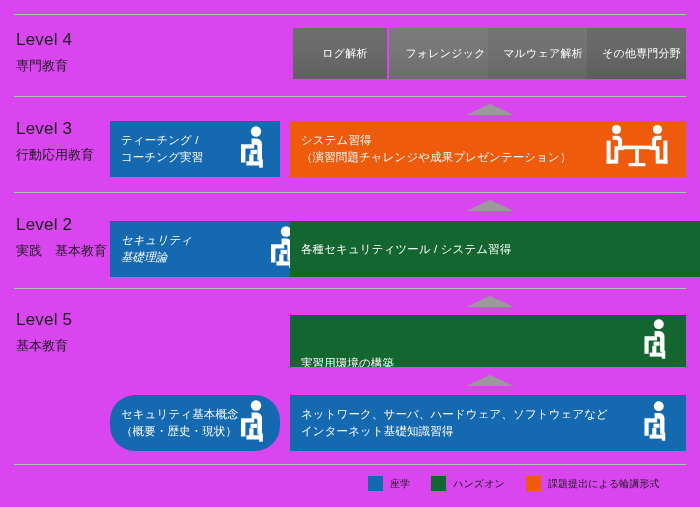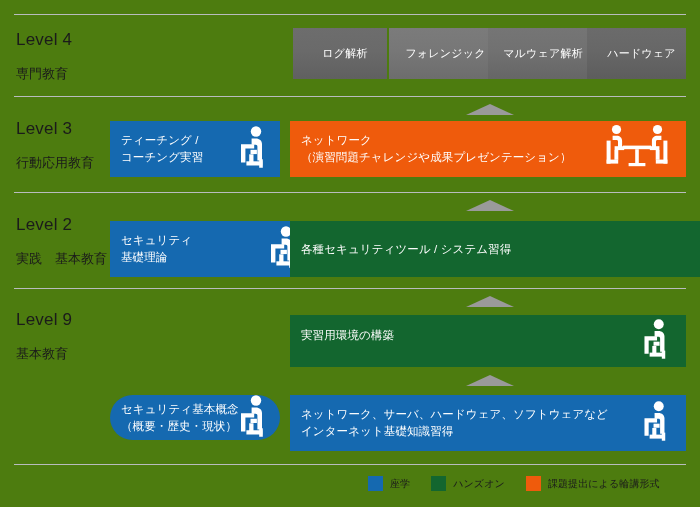--- a/index.html
+++ b/index.html
@@ -9,21 +9,21 @@
   }
   body {
     font-family: "Liberation Sans", "DejaVu Sans", sans-serif;
     -webkit-font-smoothing: antialiased;
   }
 
   #page {
     position: relative;
     width: 700px;
     height: 507px;
-    background: #4d7c0f;
+    background: #d946ef;
     overflow: hidden;
   }
 
   
   .hrule {
     position: absolute;
     left: 14px;
     width: 672px;
     height: 1px;
     background: #b9bcbe;
@@ -39,21 +39,21 @@
     font-size: 17px;
     color: #1b1b1b;
     letter-spacing: 0.2px;
     line-height: 20px;
     white-space: nowrap;
   }
   .level-sub {
     font-size: 13px;
     color: #1b1b1b;
     line-height: 18px;
-    margin-top: 15px;
+    margin-top: 7px;
     white-space: nowrap;
   }
 
   
   .box {
     position: absolute;
     box-sizing: border-box;
     color: #ffffff;
     overflow: hidden;
   }
@@ -149,21 +149,21 @@
   <div class="hrule" style="top:464px;"></div>
 
   <div class="level-label" style="top:30px;">
     <div class="level-title">Level 4</div>
     <div class="level-sub">専門教育</div>
   </div>
 
   <div class="gbox g1" style="left:293px; top:28px; width:94px;  height:51px;">ログ解析</div>
   <div class="gbox g2" style="left:389px; top:28px; width:103px;  height:51px;">フォレンジック</div>
   <div class="gbox g3" style="left:488px; top:28px; width:100px;  height:51px;">マルウェア解析</div>
-  <div class="gbox g4" style="left:587px; top:28px; width:99px;  height:51px;">ハードウェア</div>
+  <div class="gbox g4" style="left:587px; top:28px; width:99px;  height:51px;">その他専門分野</div>
 
   <div class="uparrow" style="left:466px; top:104px;
        border-left:24px solid transparent; border-right:24px solid transparent; border-bottom:11px solid #9a9a9a;"></div>
 
   <div class="level-label" style="top:119px;">
     <div class="level-title">Level 3</div>
     <div class="level-sub">行動応用教育</div>
   </div>
 
   <div class="box blue" style="left:110px; top:121px; width:170px; height:56px;">
@@ -176,21 +176,21 @@
         <path d="M11 19.2h13.2v4.3H15.4v14h-4.4z" fill="#fff"></path>
         <path d="M20.5 24.8h6.4v4.3h-6.4z" fill="#fff"></path>
         <path d="M19.2 29.3h4.3v8.2h-4.3z" fill="#fff"></path>
         <path d="M16.4 36.3h15.9v4.2H16.4z" fill="#fff"></path>
         <path d="M29.2 34.2h3.6v8.5h-3.6z" fill="#fff"></path>
       </svg>
     </span>
   </div>
 
   <div class="box orange" style="left:290px; top:121px; width:396px; height:56px;">
-    <div class="box-text">ネットワーク
+    <div class="box-text">システム習得
 （演習問題チャレンジや成果プレゼンテーション）</div>
     <span class="icon-table2">
       <svg width="74" height="46" viewBox="0 0 74 46" aria-hidden="true">
 
         <circle cx="16.5" cy="5.5" r="4.6" fill="#fff"></circle>
         <path d="M12.6 11.8h4c3.2 0 5.5 2 5.5 5v6.4h-4.1v-5.6c0-1-.5-1.6-1.5-1.6h-3.9z" fill="#fff"></path>
         <path d="M6.6 16.6h4v23h-4z" fill="#fff"></path>
         <path d="M6.6 35.6h11.6v4h-11.6z" fill="#fff"></path>
         <path d="M14.6 22.2h9.6v3.9h-9.6z" fill="#fff"></path>
         <path d="M14.4 26h3.9v9.8h-3.9z" fill="#fff"></path>
@@ -210,21 +210,21 @@
   </div>
 
   <div class="uparrow" style="left:466px; top:200px;
        border-left:24px solid transparent; border-right:24px solid transparent; border-bottom:11px solid #9a9a9a;"></div>
 
   <div class="level-label" style="top:215px;">
     <div class="level-title">Level 2</div>
     <div class="level-sub">実践　基本教育</div>
   </div>
 
-  <div class="box blue" style="left:110px; top:221px; width:200px; height:56px;">
+  <div class="box blue" style="left:110px; top:221px; width:200px; height:56px;font-style:italic;">
     <div class="box-text">セキュリティ
 基礎理論</div>
     <span class="icon-seated">
       <svg width="42" height="44" viewBox="0 0 42 44" aria-hidden="true">
         <circle cx="26" cy="6.5" r="5.2" fill="#fff"></circle>
         <path d="M21.6 13.5h4.2c3.6 0 6.2 2.2 6.2 5.6v16.4h-4.6V21.5c0-1.1-.6-1.8-1.7-1.8h-4.1z" fill="#fff"></path>
         <path d="M11 19.2h13.2v4.3H15.4v14h-4.4z" fill="#fff"></path>
         <path d="M20.5 24.8h6.4v4.3h-6.4z" fill="#fff"></path>
         <path d="M19.2 29.3h4.3v8.2h-4.3z" fill="#fff"></path>
         <path d="M16.4 36.3h15.9v4.2H16.4z" fill="#fff"></path>
@@ -245,43 +245,43 @@
         <path d="M16.4 36.3h15.9v4.2H16.4z" fill="#fff"></path>
         <path d="M29.2 34.2h3.6v8.5h-3.6z" fill="#fff"></path>
       </svg>
     </span>
   </div>
 
   <div class="uparrow" style="left:466px; top:296px;
        border-left:24px solid transparent; border-right:24px solid transparent; border-bottom:11px solid #9a9a9a;"></div>
 
   <div class="level-label" style="top:310px;">
-    <div class="level-title">Level 9</div>
+    <div class="level-title">Level 5</div>
     <div class="level-sub">基本教育</div>
   </div>
 
   <div class="box green" style="left:290px; top:315px; width:396px; height:52px;">
-    <div class="box-text" style="top:12px; transform:none;">実習用環境の構築</div>
+    <div class="box-text" style="top:40px; transform:none;">実習用環境の構築</div>
     <span class="icon-seated" style="right:12px;">
       <svg width="40" height="44" viewBox="0 0 42 44" aria-hidden="true">
         <circle cx="26" cy="6.5" r="5.2" fill="#fff"></circle>
         <path d="M21.6 13.5h4.2c3.6 0 6.2 2.2 6.2 5.6v16.4h-4.6V21.5c0-1.1-.6-1.8-1.7-1.8h-4.1z" fill="#fff"></path>
         <path d="M11 19.2h13.2v4.3H15.4v14h-4.4z" fill="#fff"></path>
         <path d="M20.5 24.8h6.4v4.3h-6.4z" fill="#fff"></path>
         <path d="M19.2 29.3h4.3v8.2h-4.3z" fill="#fff"></path>
         <path d="M16.4 36.3h15.9v4.2H16.4z" fill="#fff"></path>
         <path d="M29.2 34.2h3.6v8.5h-3.6z" fill="#fff"></path>
       </svg>
     </span>
   </div>
 
   <div class="uparrow" style="left:466px; top:375px;
        border-left:24px solid transparent; border-right:24px solid transparent; border-bottom:11px solid #9a9a9a;"></div>
 
-  <div class="box blue" style="left:110px; top:395px; width:170px; height:45px;border-radius:25px;">
+  <div class="box blue" style="left:110px; top:395px; width:170px; height:56px;border-radius:25px;">
     <div class="box-text">セキュリティ基本概念
 （概要・歴史・現状）</div>
     <span class="icon-seated">
       <svg width="42" height="44" viewBox="0 0 42 44" aria-hidden="true">
         <circle cx="26" cy="6.5" r="5.2" fill="#fff"></circle>
         <path d="M21.6 13.5h4.2c3.6 0 6.2 2.2 6.2 5.6v16.4h-4.6V21.5c0-1.1-.6-1.8-1.7-1.8h-4.1z" fill="#fff"></path>
         <path d="M11 19.2h13.2v4.3H15.4v14h-4.4z" fill="#fff"></path>
         <path d="M20.5 24.8h6.4v4.3h-6.4z" fill="#fff"></path>
         <path d="M19.2 29.3h4.3v8.2h-4.3z" fill="#fff"></path>
         <path d="M16.4 36.3h15.9v4.2H16.4z" fill="#fff"></path>

